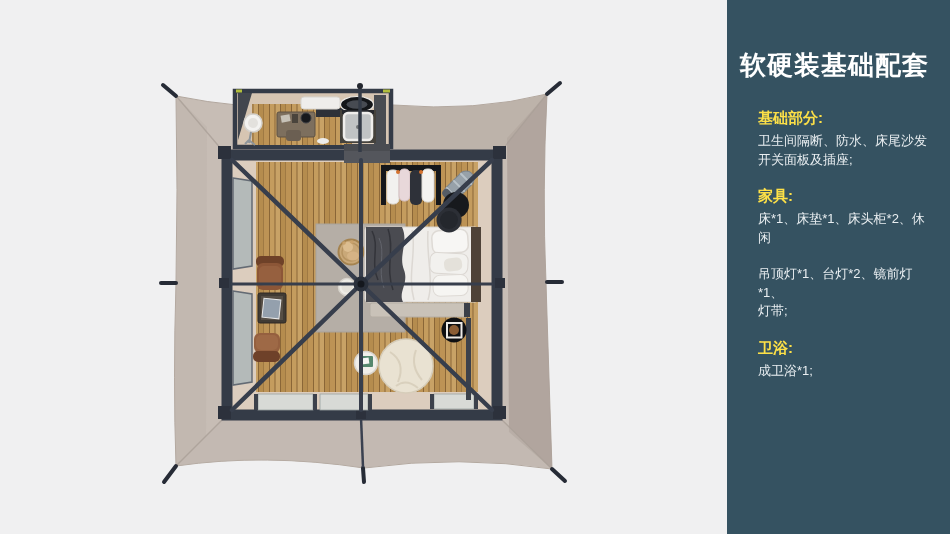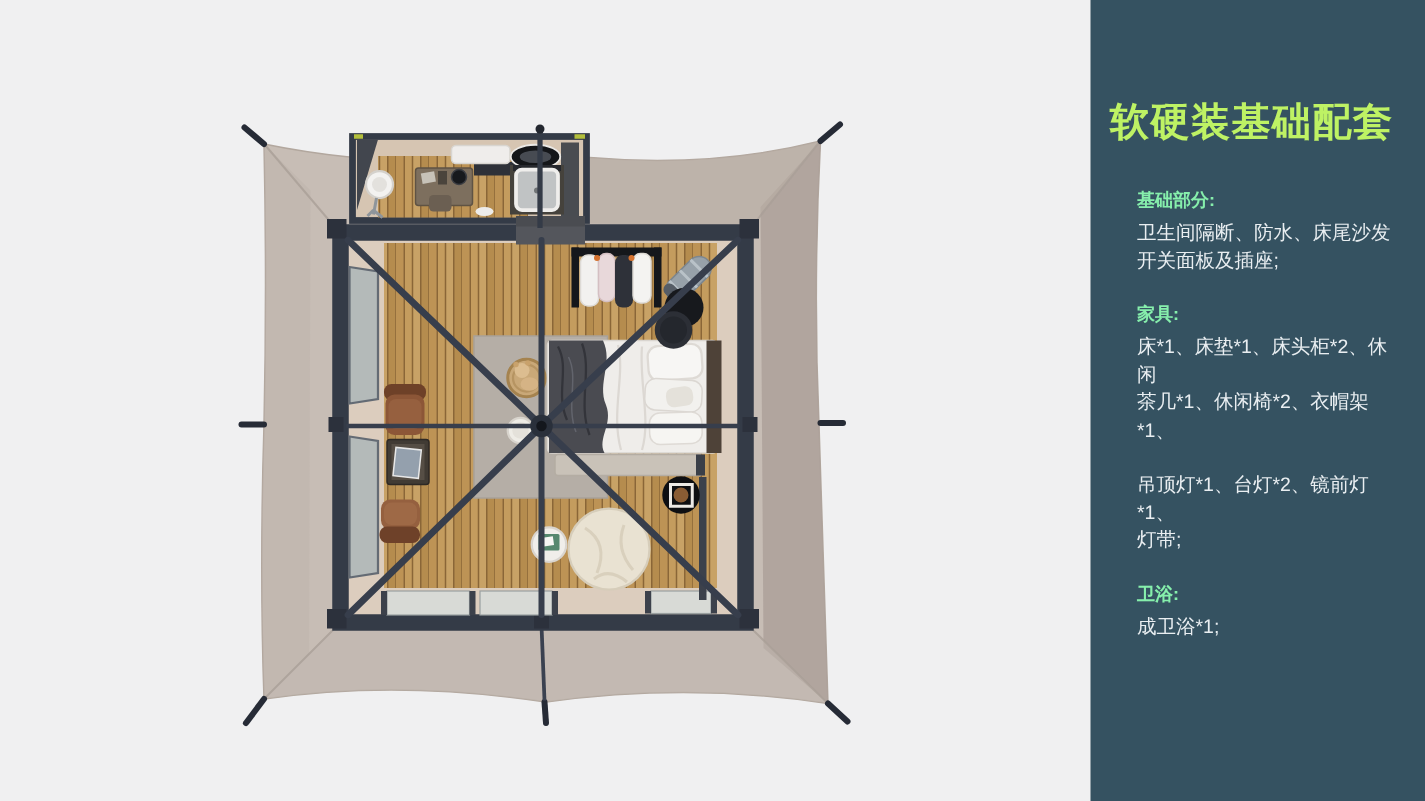--- a/index.html
+++ b/index.html
@@ -8,25 +8,25 @@
     background:var(--background,#f0f0f1);
     font-family:"Liberation Sans","DejaVu Sans",sans-serif;
   }
   .stage{position:absolute;left:0;top:0;width:727px;height:534px;}
   .panel{
     position:absolute;left:727px;top:0;width:223px;height:534px;
     background:var(--panel_bg,#355261);color:var(--panel_text,#eef3f5);
     box-sizing:border-box;padding:40px 14px 0 31px;
   }
   .panel h1{
-    font-size:26px;font-weight:bold;letter-spacing:1px;color:#bef264;
-    margin:24px 0 26px -18px;white-space:nowrap;
+    font-size:26px;font-weight:bold;letter-spacing:1px;color:#ffffff;
+    margin:8px 0 26px -18px;white-space:nowrap;
   }
   .section{margin-bottom:18px;}
-  .section .heading{font-size:12px;font-weight:bold;margin-bottom:4px;color:#86efac;}
+  .section .heading{font-size:15px;font-weight:bold;margin-bottom:4px;color:#fde047;}
   .section .line{font-size:13px;line-height:18.5px;}
   
   .canvas-fill{fill:var(--canvas,#c7bdb5);stroke:#b2a79e;stroke-width:1;}
   .deck-fill{fill:var(--deck,#dccdbe);}
   .rug-fill{fill:var(--rug,#b5aea6);}
   .bed-fill{fill:var(--bed,#efedea);}
   .pouf-fill{fill:var(--pouf,#e9e2d2);}
 </style>
 </head>
 <body>
@@ -250,21 +250,20 @@
   <h1>软硬装基础配套</h1>
   <div id="panel-sections">
       <div class="section">
         <div class="heading">基础部分:</div>
         <div class="line">卫生间隔断、防水、床尾沙发</div>
         <div class="line">开关面板及插座;</div>
       </div>
       <div class="section">
         <div class="heading">家具:</div>
         <div class="line">床*1、床垫*1、床头柜*2、休闲</div>
-        <div class="line">茶几*1、休闲椅*2、衣帽架*1、</div>
       </div>
       <div class="section">
         <div class="line">吊顶灯*1、台灯*2、镜前灯*1、</div>
         <div class="line">灯带;</div>
       </div>
       <div class="section">
         <div class="heading">卫浴:</div>
         <div class="line">成卫浴*1;</div>
       </div>
     </div>

